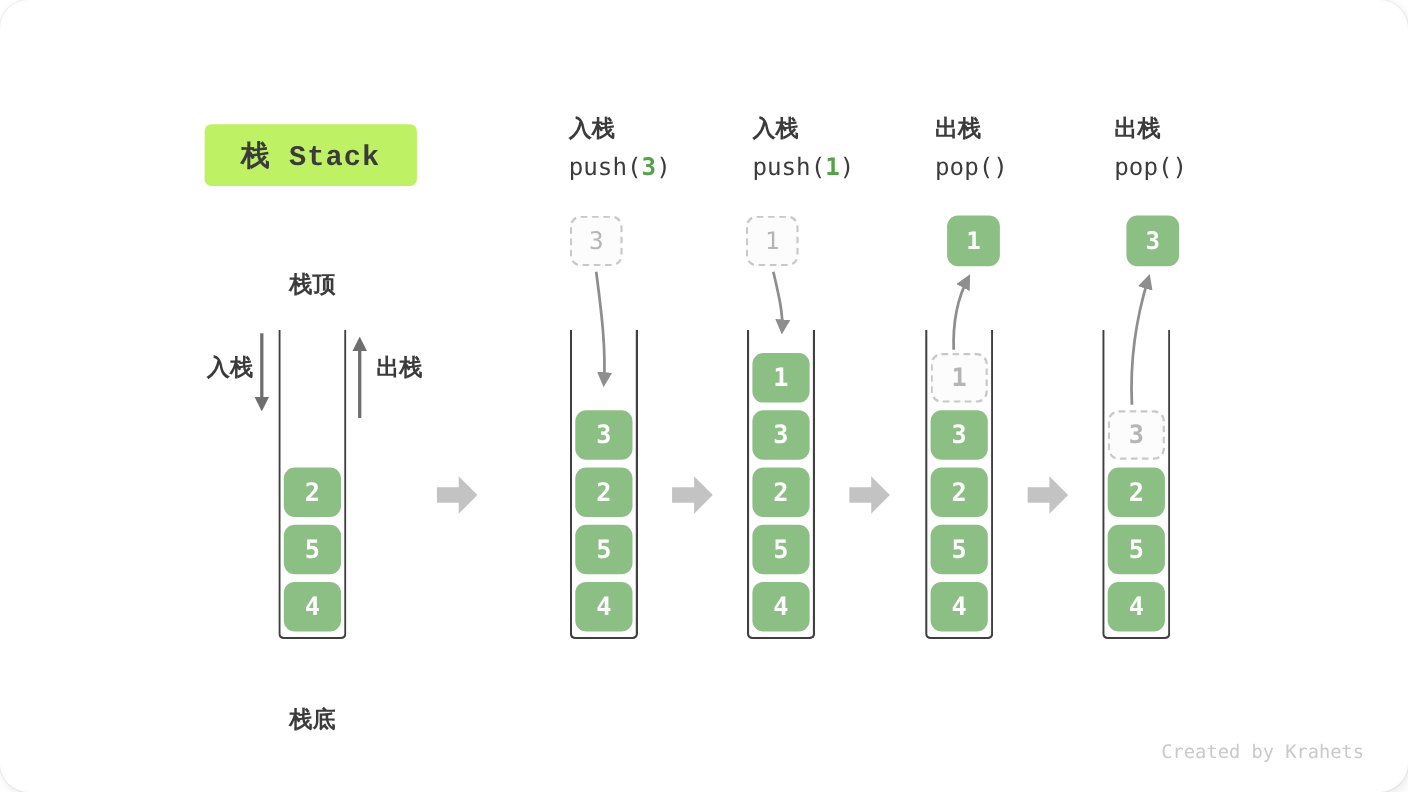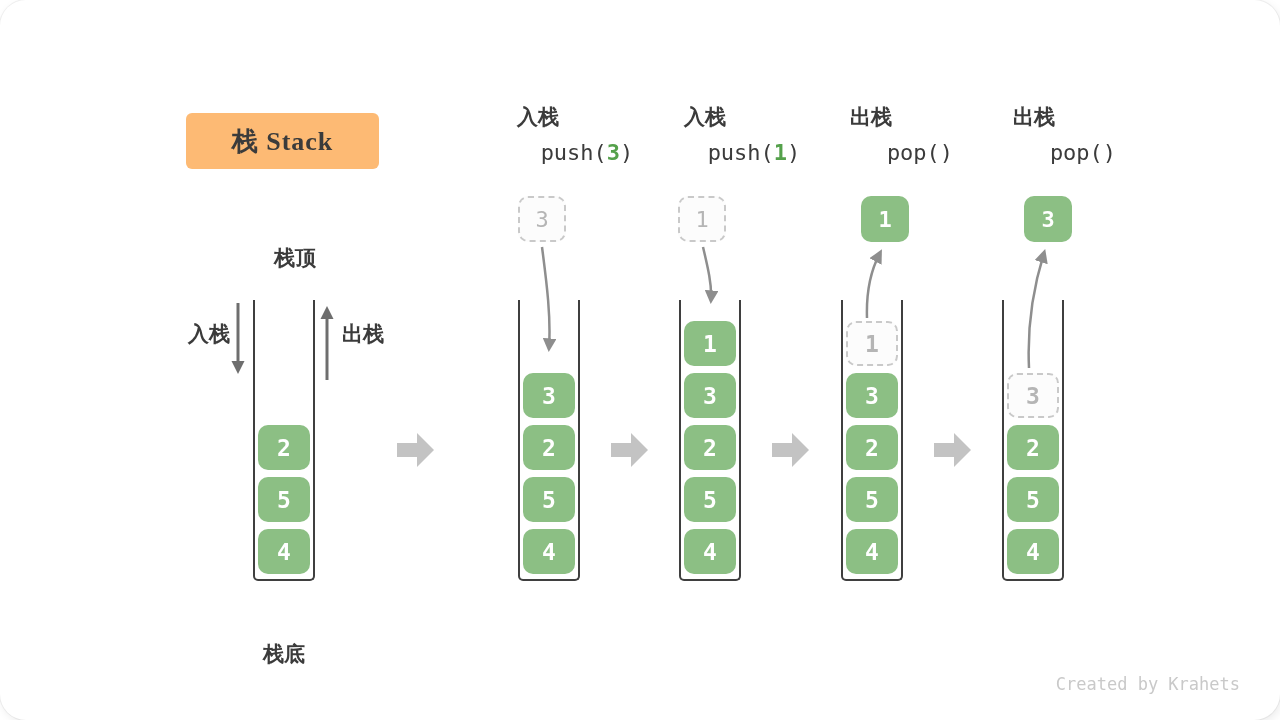--- a/index.html
+++ b/index.html
@@ -3,29 +3,29 @@
 <meta charset="utf-8">
 <style>
   html,body{margin:0;padding:0;background:#ffffff;}
   .card{
     position:relative;width:1280px;height:720px;background:#ffffff;
     border-radius:26px;box-shadow:0 0 0 1px rgba(0,0,0,0.05), 2px 3px 10px rgba(0,0,0,0.08);
     overflow:hidden;font-family:"Liberation Sans",sans-serif;color:#3b3b3b;
   }
   .abs{position:absolute;}
   .title-box{
-    left:186px;top:113px;width:193px;height:56px;background:#fdba74;border-radius:6px;
+    left:186px;top:113px;width:193px;height:56px;background:#bef264;border-radius:6px;
     display:flex;align-items:center;justify-content:center;
-    font-family:Liberation Serif, serif;font-weight:700;font-size:26px;color:#3b3b3b;
+    font-family:Liberation Mono, monospace;font-weight:700;font-size:26px;color:#3b3b3b;
     letter-spacing:1px;
   }
   .cjk-label{font-weight:700;font-size:21px;color:#3b3b3b;}
   .op-header{top:103px;width:140px;}
   .op-name{font-weight:700;font-size:21px;color:#3b3b3b;}
-  .op-code{margin-top:9px;font-family:"DejaVu Sans Mono",monospace;font-size:22px;color:#3b3b3b;text-align:center;}
+  .op-code{margin-top:9px;font-family:"DejaVu Sans Mono",monospace;font-size:22px;color:#3b3b3b;}
   .op-code .arg{color:#55a14b;font-weight:700;}
   .float-box{
     top:196px;width:48px;height:46px;border-radius:10px;box-sizing:border-box;
     display:flex;align-items:center;justify-content:center;
     font-family:"DejaVu Sans Mono",monospace;font-size:22px;
   }
   .ghost-style{border:2px dashed #c9c9c9;background:#fcfcfc;color:#b5b5b5;}
   .green-style{background:#8cbf84;color:#ffffff;font-weight:700;}
   .stack{
     top:300px;width:62px;height:281px;box-sizing:border-box;
@@ -47,21 +47,21 @@
   }
   svg.overlay{position:absolute;left:0;top:0;width:1280px;height:720px;pointer-events:none;}
 </style>
 </head>
 <body>
 
 <div class="card">
 
   <div class="abs title-box">栈 Stack</div>
 
-  <div class="abs cjk-label" style="left:264px;top:244px;width:62px;text-align:center;">栈顶</div>
+  <div class="abs cjk-label" style="left:253px;top:244px;width:62px;text-align:center;">栈顶</div>
   <div class="abs cjk-label" style="left:253px;top:640px;width:62px;text-align:center;">栈底</div>
 
   <div class="abs cjk-label" style="left:150px;top:320px;width:80px;text-align:right;">入栈</div>
   <div class="abs cjk-label" style="left:342px;top:320px;">出栈</div>
 
   <div class="abs op-header" style="left:517px;">
     <div class="op-name">入栈</div>
     <div class="op-code"><span>push(</span><span class="arg">3</span><span>)</span></div>
   </div>
   <div class="abs op-header" style="left:684px;">

